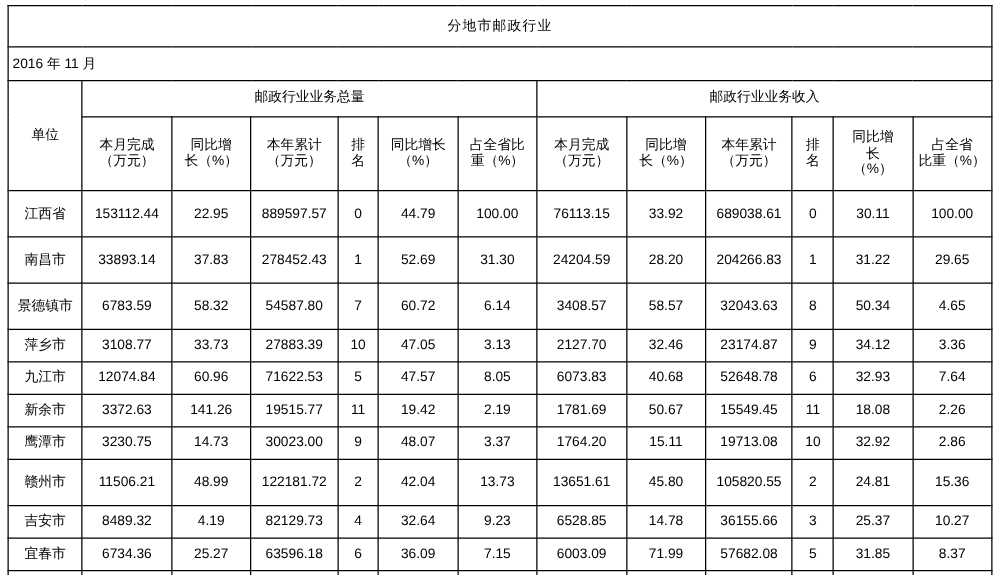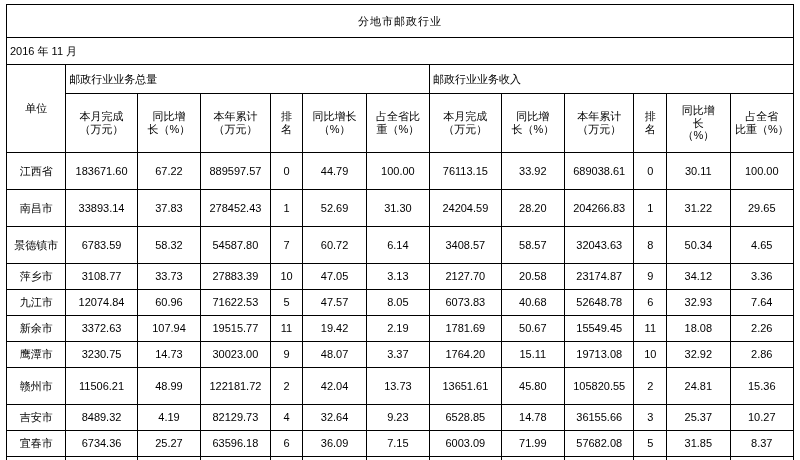--- a/index.html
+++ b/index.html
@@ -40,24 +40,25 @@
     font-weight: bold;
     height: 30px;
     letter-spacing: 1px;
   }
   .period-cell {
     text-align: left;
     font-size: 12px;
     height: 24px;
   }
   .grp-head {
-    text-align: left;
+    text-align: center;
     font-size: 13px;
     font-weight: bold;
     height: 26px;
+    font-family: Liberation Mono, monospace;
   }
   .unit-head {
     text-align: center;
     font-size: 13px;
     font-weight: bold;
     width: 58px;
   }
   .col-head {
     text-align: center;
     font-size: 11.5px;
@@ -124,22 +125,22 @@
         <td class="col-head"><span>占全省比</span><br><span>重（%）</span></td>
         <td class="col-head"><span>本月完成</span><br><span>（万元）</span></td>
         <td class="col-head"><span>同比增</span><br><span>长（%）</span></td>
         <td class="col-head"><span>本年累计</span><br><span>（万元）</span></td>
         <td class="col-head"><span>排</span><br><span>名</span></td>
         <td class="col-head"><span>同比增</span><br><span>长</span><br><span>（%）</span></td>
         <td class="col-head"><span>占全省</span><br><span>比重（%）</span></td>
       </tr>
     <tr class="r-tall">
           <td class="unit-cell">江西省</td>
-          <td class="num">183671.60</td>
-          <td class="num">67.22</td>
+          <td class="num">153112.44</td>
+          <td class="num">22.95</td>
           <td class="num">889597.57</td>
           <td class="num">0</td>
           <td class="num">44.79</td>
           <td class="num">100.00</td>
           <td class="num">76113.15</td>
           <td class="num">33.92</td>
           <td class="num">689038.61</td>
           <td class="num">0</td>
           <td class="num">30.11</td>
           <td class="num">100.00</td>
@@ -176,21 +177,21 @@
         </tr>
         <tr>
           <td class="unit-cell">萍乡市</td>
           <td class="num">3108.77</td>
           <td class="num">33.73</td>
           <td class="num">27883.39</td>
           <td class="num">10</td>
           <td class="num">47.05</td>
           <td class="num">3.13</td>
           <td class="num">2127.70</td>
-          <td class="num">20.58</td>
+          <td class="num">32.46</td>
           <td class="num">23174.87</td>
           <td class="num">9</td>
           <td class="num">34.12</td>
           <td class="num">3.36</td>
         </tr>
         <tr>
           <td class="unit-cell">九江市</td>
           <td class="num">12074.84</td>
           <td class="num">60.96</td>
           <td class="num">71622.53</td>
@@ -200,21 +201,21 @@
           <td class="num">6073.83</td>
           <td class="num">40.68</td>
           <td class="num">52648.78</td>
           <td class="num">6</td>
           <td class="num">32.93</td>
           <td class="num">7.64</td>
         </tr>
         <tr>
           <td class="unit-cell">新余市</td>
           <td class="num">3372.63</td>
-          <td class="num">107.94</td>
+          <td class="num">141.26</td>
           <td class="num">19515.77</td>
           <td class="num">11</td>
           <td class="num">19.42</td>
           <td class="num">2.19</td>
           <td class="num">1781.69</td>
           <td class="num">50.67</td>
           <td class="num">15549.45</td>
           <td class="num">11</td>
           <td class="num">18.08</td>
           <td class="num">2.26</td>

